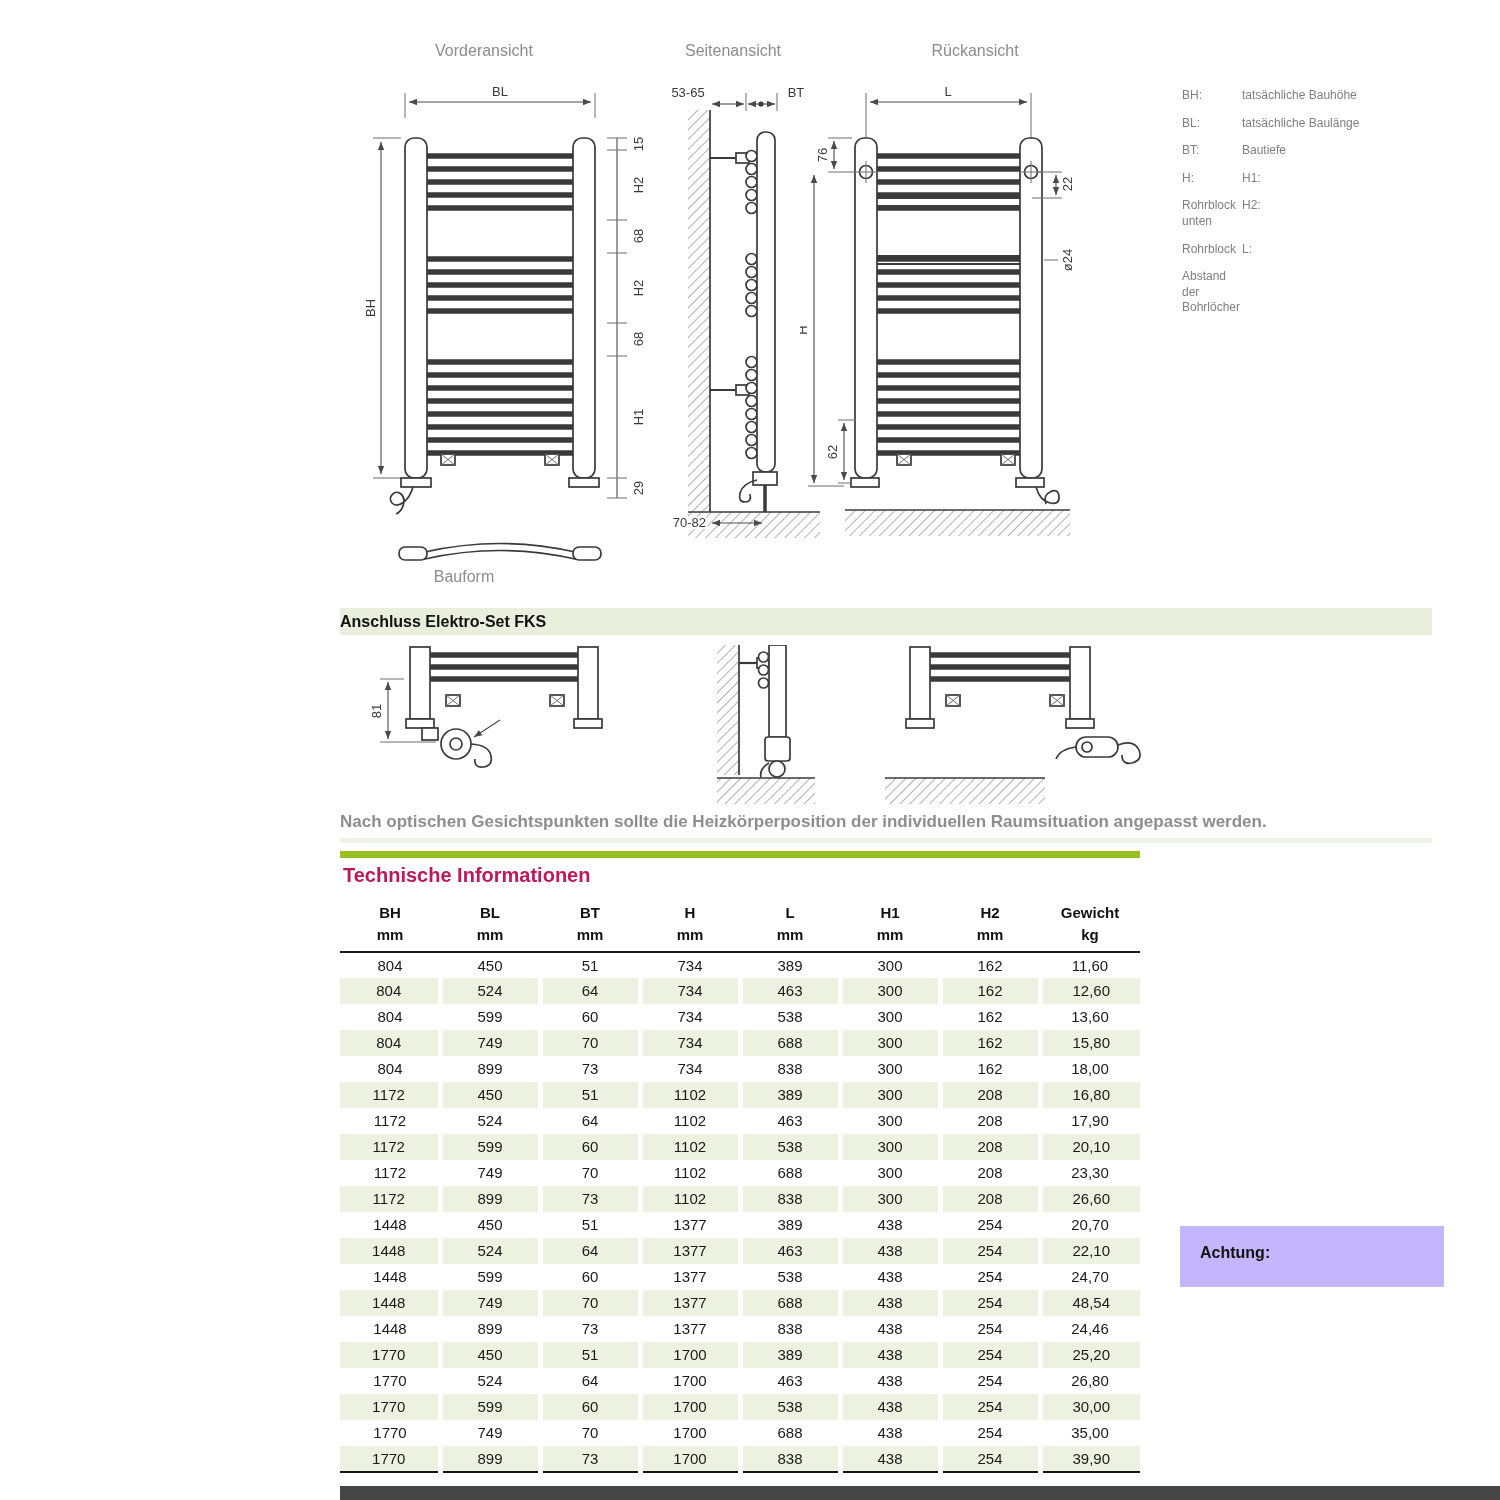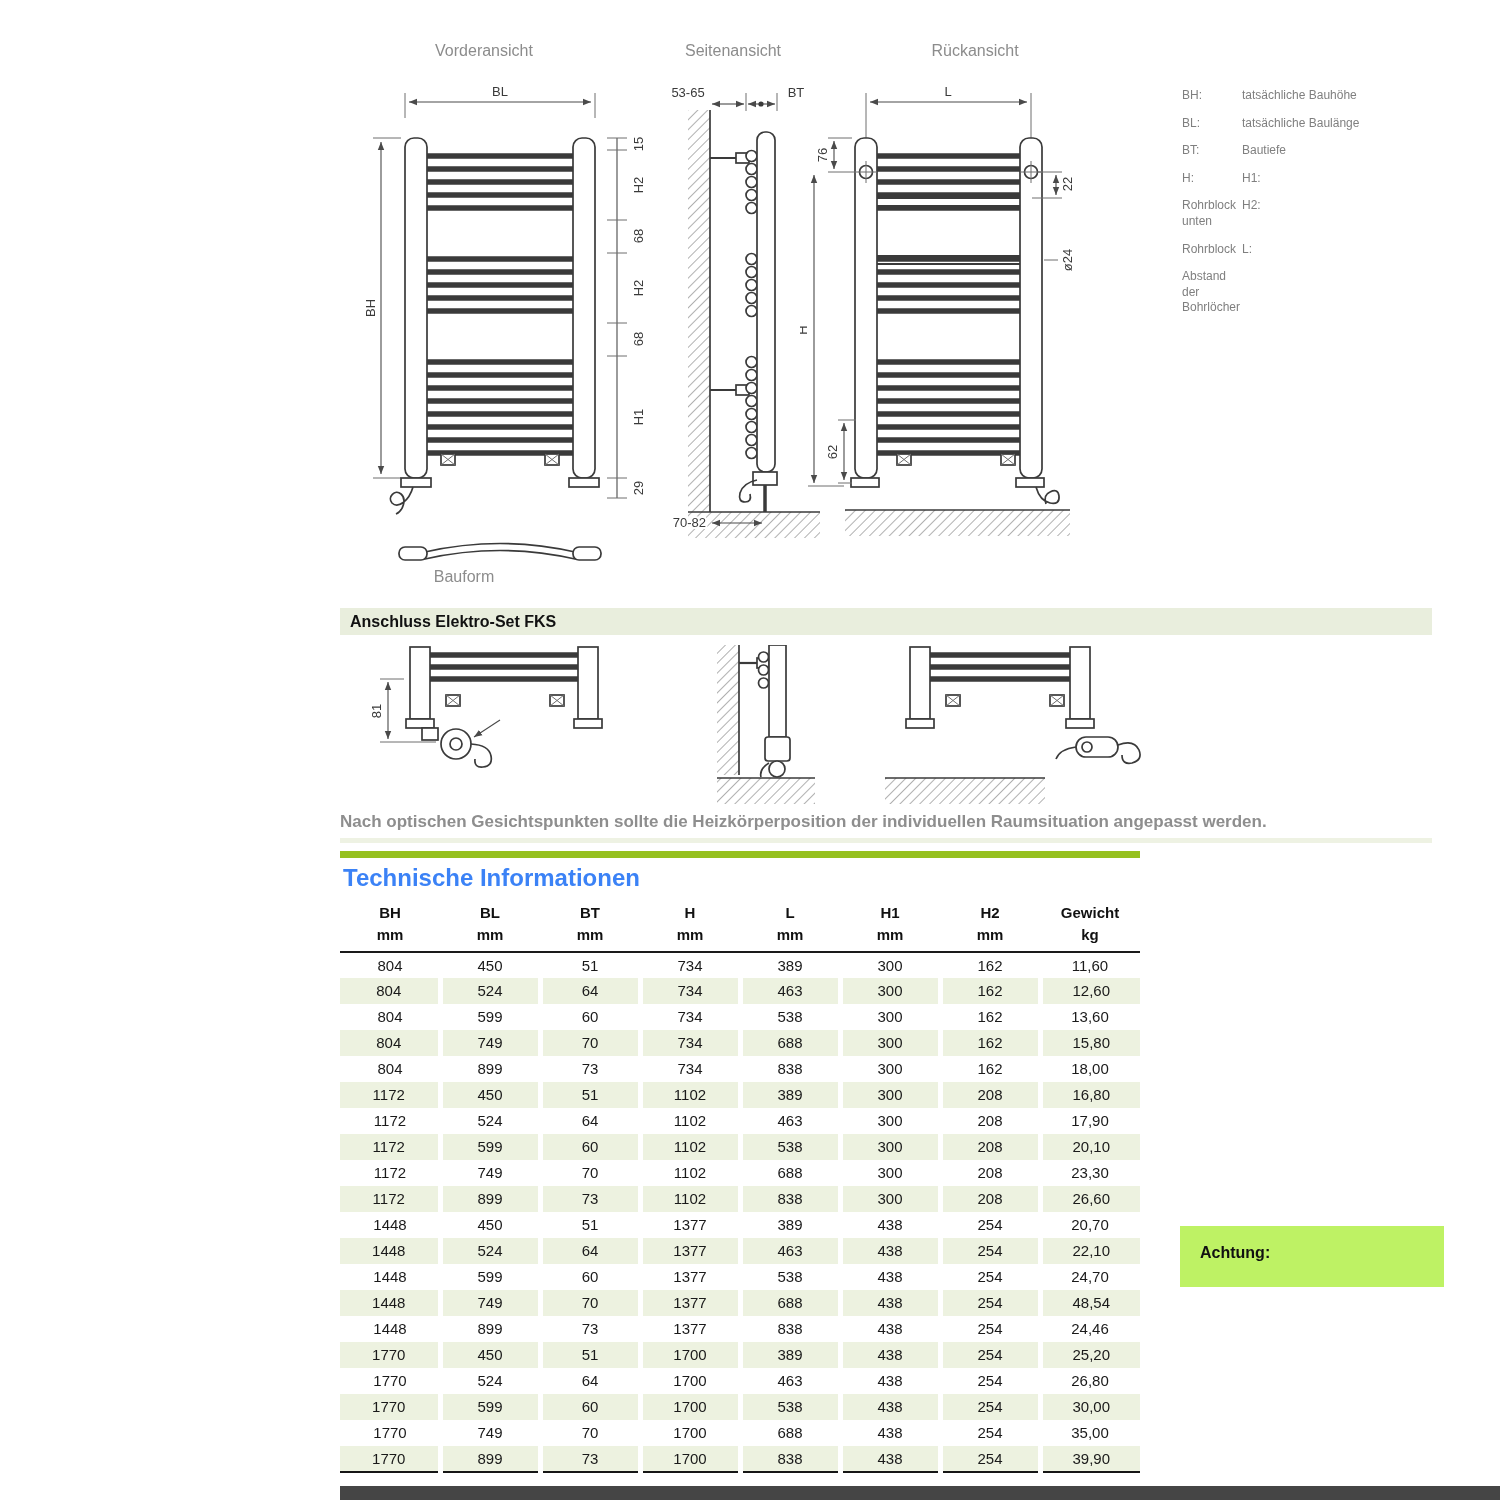--- a/index.html
+++ b/index.html
@@ -2,33 +2,33 @@
 <html><head>
 <meta charset="utf-8">
 <style>
   * { margin:0; padding:0; box-sizing:border-box; }
   html,body { background:#fff; }
   body { width:1500px; height:1500px; position:relative; font-family:"Liberation Sans", sans-serif; color:#1a1a1a; }
   .page { position:absolute; left:0; top:0; width:1500px; height:1500px; background:#fff; overflow:hidden; }
   .abs { position:absolute; }
   .view-title { font-size:16px; color:#8c8c8c; text-align:center; }
   .legend { display:grid; grid-template-columns:58px 1fr; column-gap:2px; row-gap:12px; font-size:12px; color:#7f7f7f; line-height:1.3; }
-  .section-bar { background:#e9eedd; height:27px; line-height:27px; font-weight:bold; font-size:16px; color:#111; padding-left:10px; }
+  .section-bar { background:#e9eedd; height:27px; line-height:27px; font-weight:bold; font-size:16px; color:#111; }
   .section-strip { background:#eef2e3; }
   .note { font-size:17px; color:#8e8e8e;font-weight:bold; }
   .green-bar { background:#96c11f; }
-  .tech-title { font-size:24px; font-weight:bold; color:#3b82f6; }
+  .tech-title { font-size:20px; font-weight:bold; color:#be185d; }
   table.spec { width:100%; border-collapse:collapse; table-layout:fixed; }
   .spec thead tr { border-bottom:2px solid #1a1a1a; }
   .spec th { font-size:15px; font-weight:bold; text-align:center; padding:6px 0 5px; line-height:1.45; color:#111; }
   .spec td { font-size:15px; text-align:center; height:26px; padding:0; color:#1a1a1a; }
   .spec tbody tr.alt td { background:#edf2e0; border-left:5px solid #fff; }
   .spec tbody tr.alt td:first-child { border-left:none; }
   .spec tbody tr:last-child td { border-bottom:2px solid #151515; }
-  .warning-box { background:#bef264; padding:18px 20px 20px; }
+  .warning-box { background:#c4b5fd; padding:18px 20px 20px; }
   .warning-box h3 { font-size:16px; margin-bottom:5px; color:#111; }
   .warning-box p { font-size:15.5px; line-height:1.42; color:#1a1a1a; }
   .footer-bar { background:#454545; }
   
   svg text { font-size:13px; fill:#3a3a3a; font-family:"Liberation Sans", sans-serif; }
   .dim { stroke:#4a4a4a; stroke-width:1.1; fill:none; }
   .thin { stroke:#6f6f6f; stroke-width:1; fill:none; }
   .med { stroke:#3a3a3a; stroke-width:2.2; fill:none; }
   .draw { stroke:#3a3a3a; stroke-width:1.7; fill:#fff; }
   .drawf { stroke:#3a3a3a; stroke-width:1.7; fill:none; }

